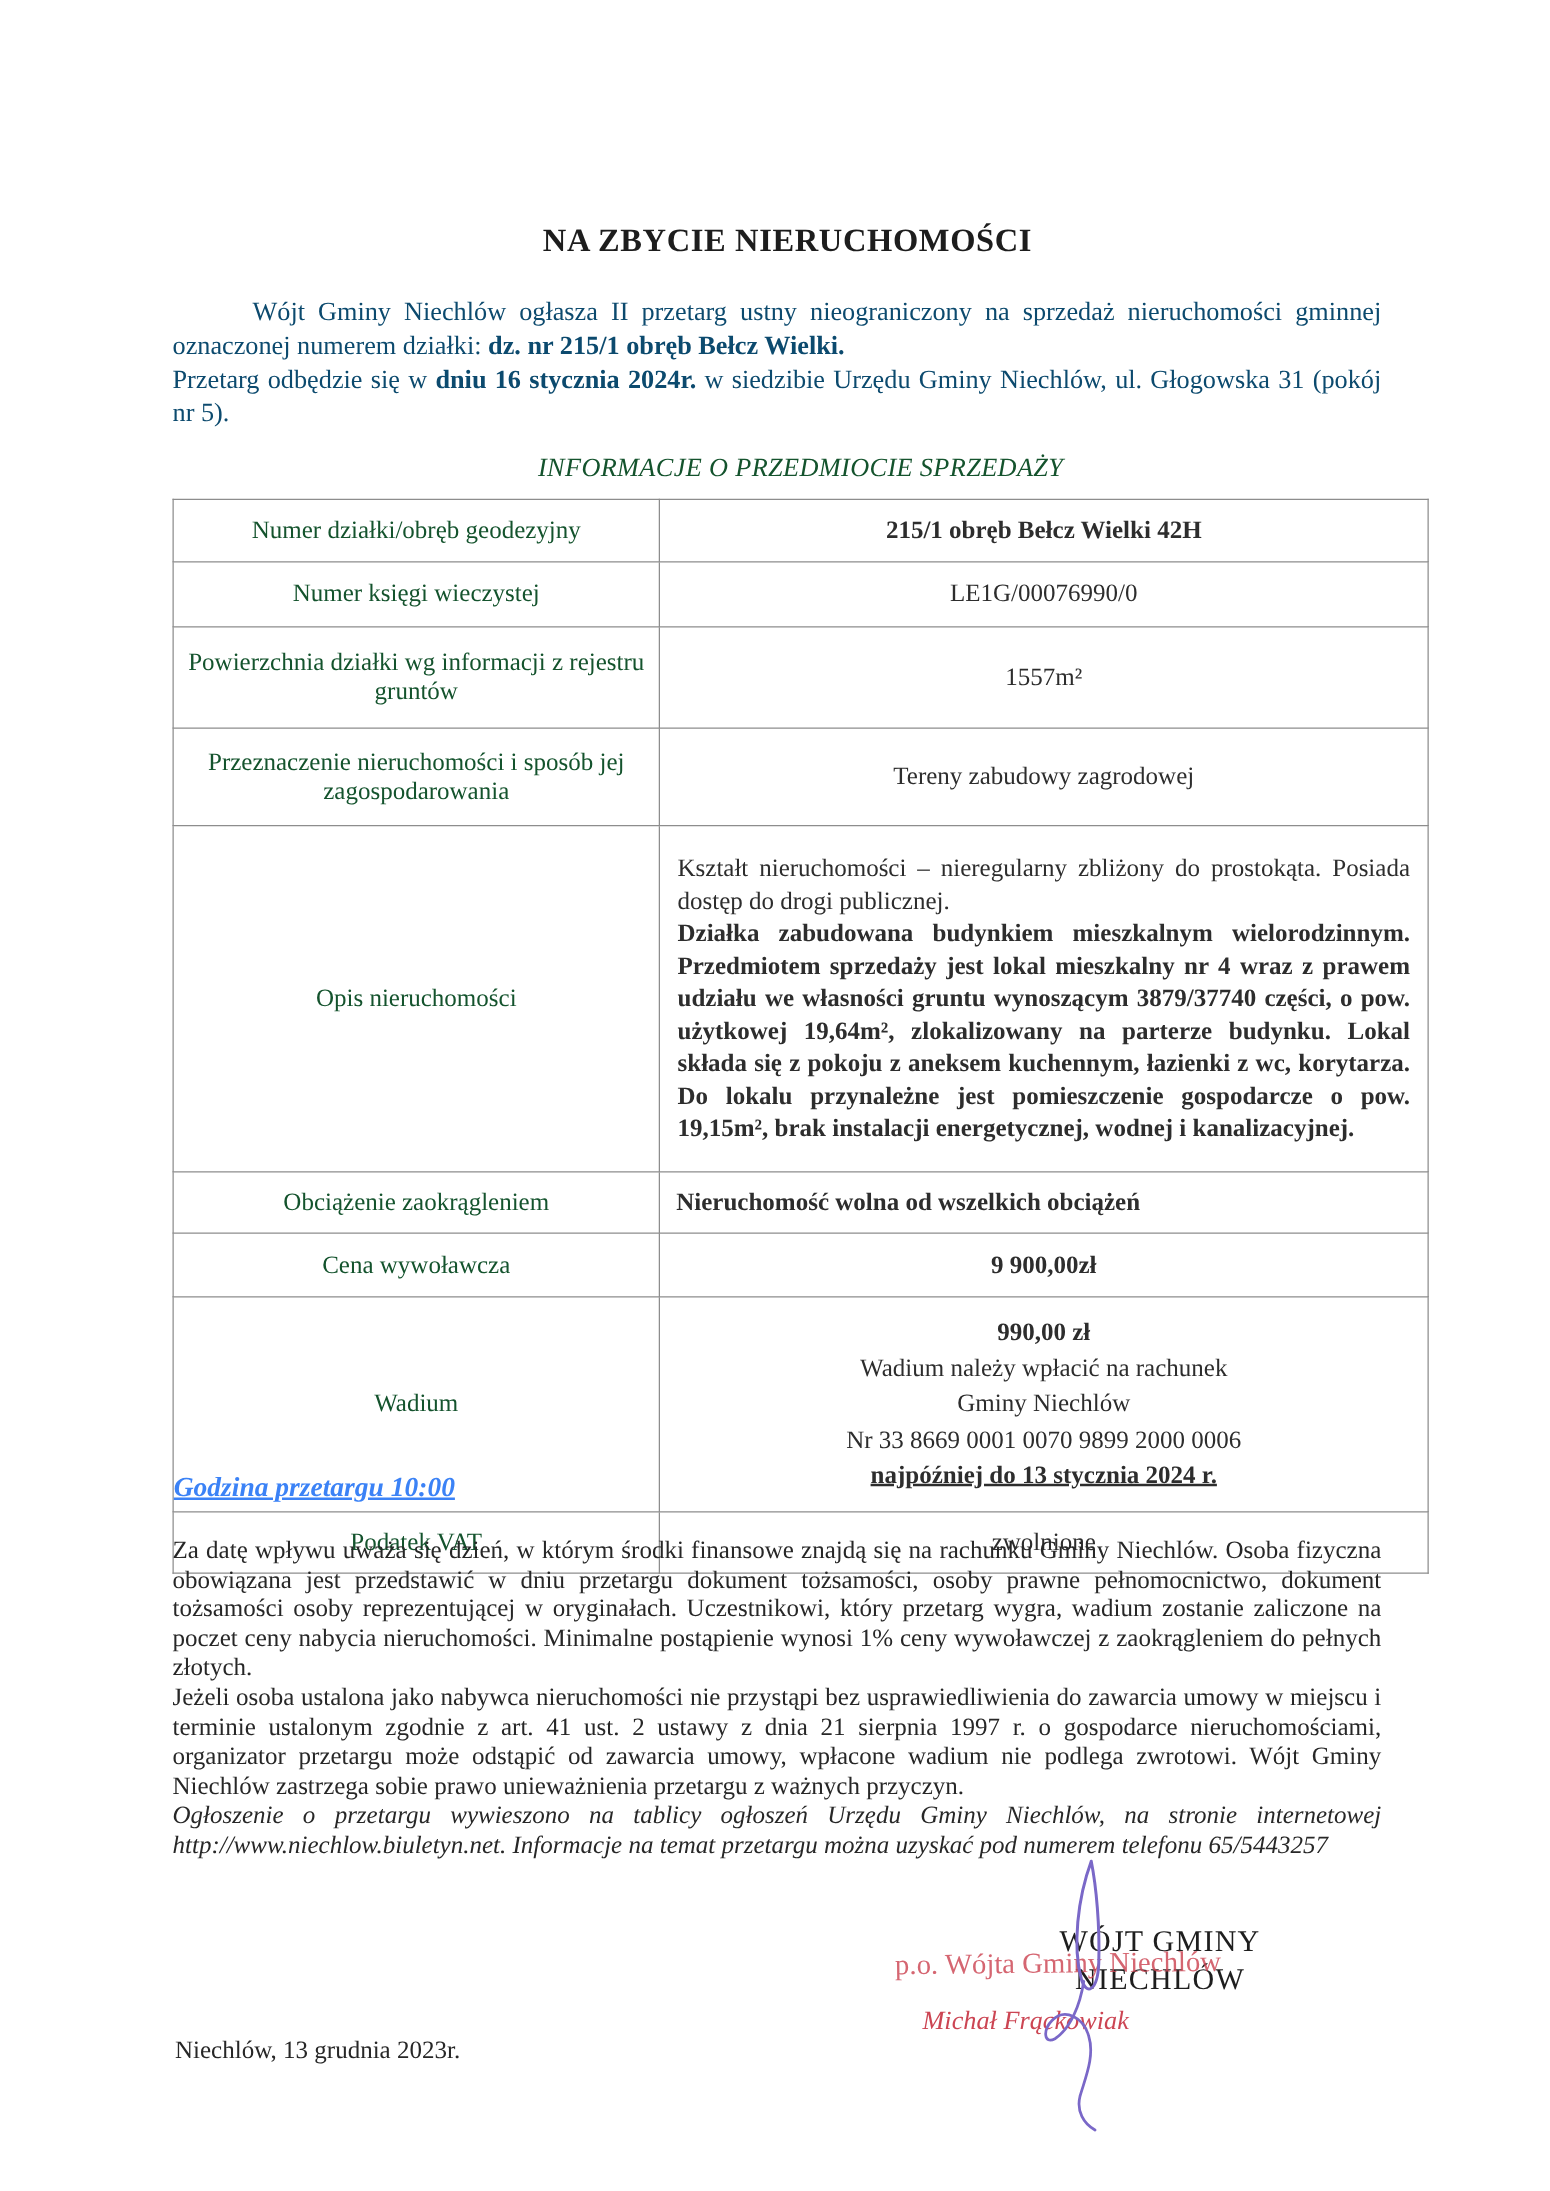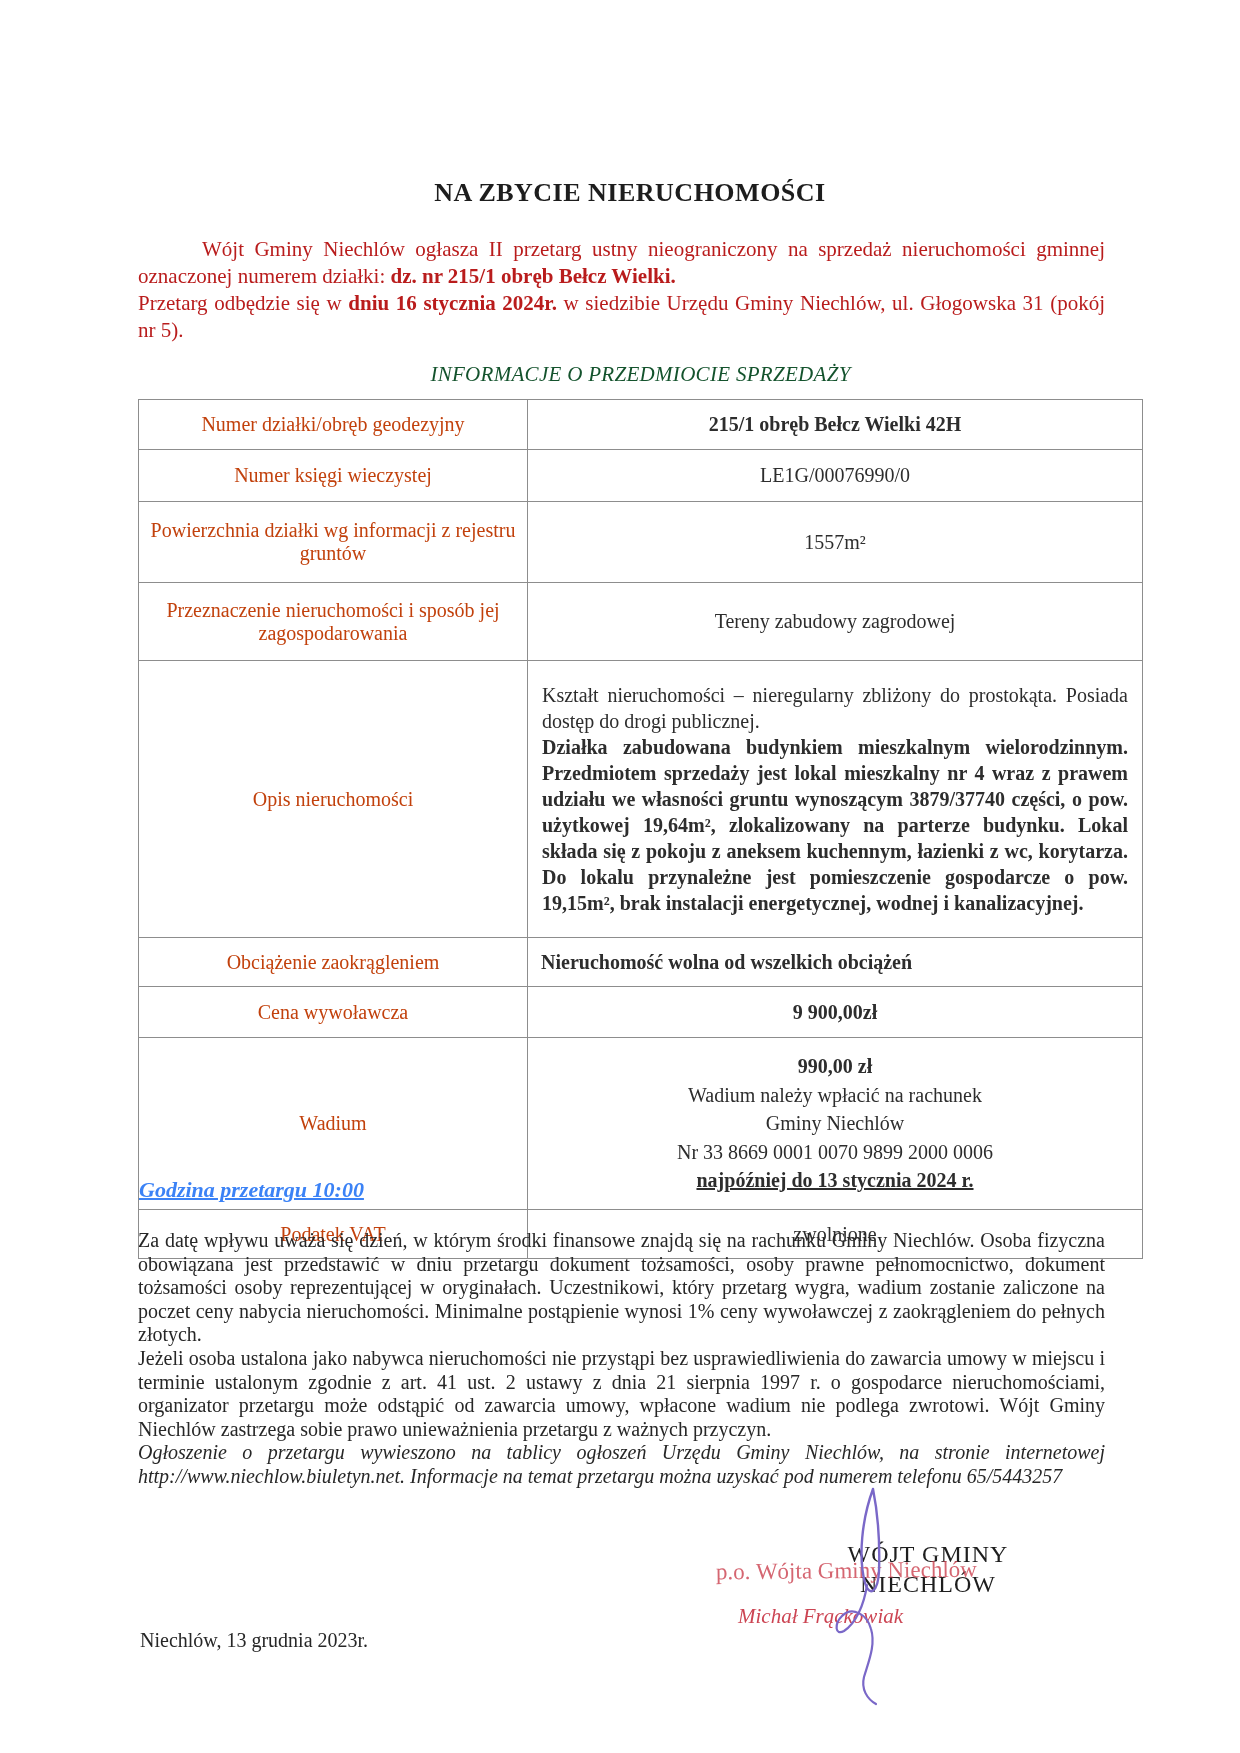--- a/index.html
+++ b/index.html
@@ -8,34 +8,34 @@
     font-family:"Liberation Serif", serif;color:#242424;overflow:hidden;
   }
   .abs{position:absolute;}
 
   
   #title{top:146px;left:118px;width:1024px;text-align:center;font-weight:bold;
          font-size:26px;line-height:31px;letter-spacing:.5px;color:#1d1d1d;}
 
   
   #intro{top:236px;left:138px;width:967px;font-size:21px;line-height:27px;
-         text-align:justify;color:#b91c1c;}
+         text-align:justify;color:#0c4a6e;}
   #intro p{margin:0;}
   #intro .p1{text-indent:64px;}
   .b{font-weight:bold;}
 
   
   #caption{top:362px;left:138px;width:1005px;text-align:center;font-style:italic;
            font-size:21px;letter-spacing:.3px;color:#14532d;}
 
   
   #info-table{top:399px;left:138px;width:1005px;border-collapse:collapse;
               table-layout:fixed;font-size:20px;color:#2d2d2d;}
   #info-table td{border:1px solid #8d8d8d;vertical-align:middle;padding:4px 10px;}
-  #info-table .lbl{width:368px;text-align:center;color:#c2410c;}
+  #info-table .lbl{width:368px;text-align:center;color:#14532d;}
   #info-table .val{text-align:center;}
   .r1 td{height:41px;} .r2 td{height:43px;} .r3 td{height:72px;}
   .r4 td{height:69px;} .r5 td{height:260px;} .r6 td{height:40px;}
   .r7 td{height:42px;} .r8 td{height:163px;} .r9 td{height:40px;}
   .desc-val{text-align:justify !important;line-height:26px;padding:8px 14px !important;}
   .desc-val p{margin:0;}
   .enc-val{text-align:left !important;padding-left:13px !important;font-weight:bold;}
   .wad-val{line-height:28.5px;}
   .deadline{font-weight:bold;text-decoration:underline;text-decoration-thickness:2px;}
 

